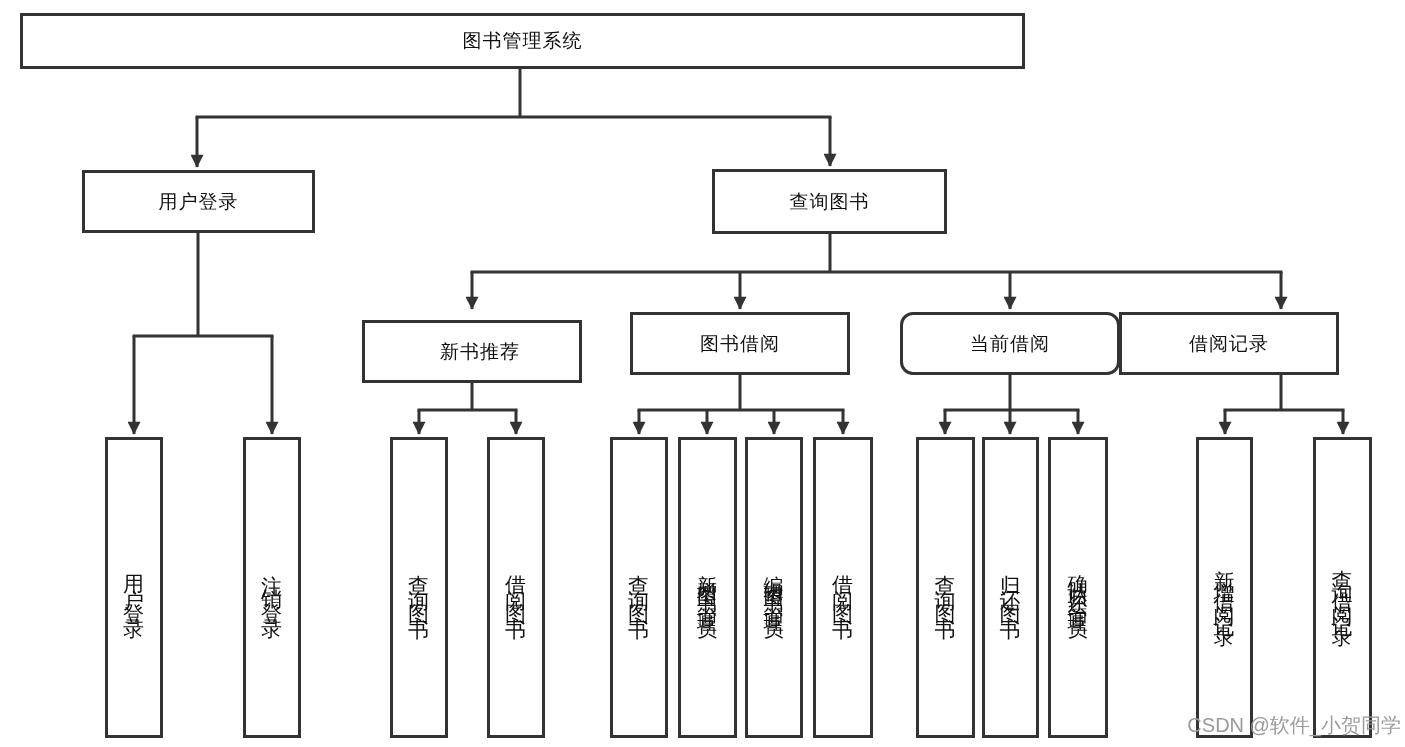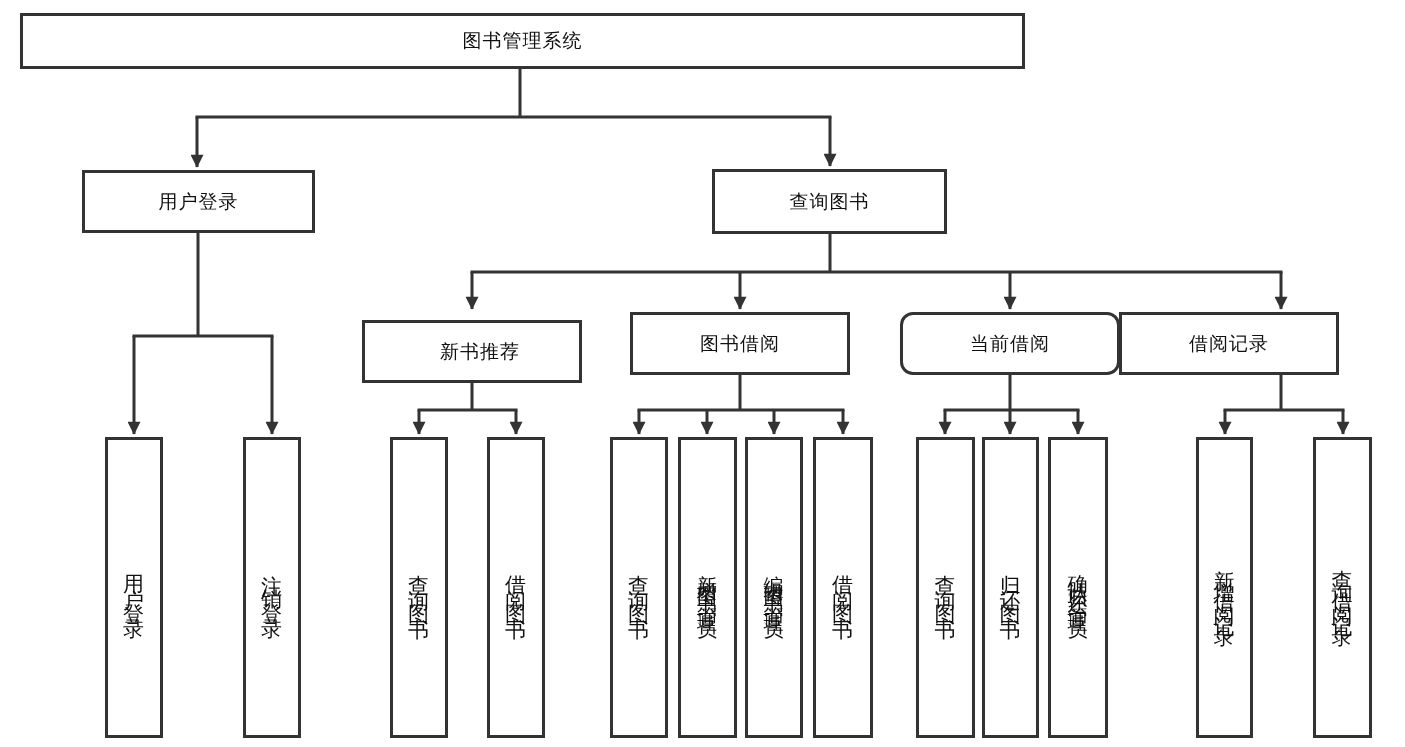--- a/index.html
+++ b/index.html
@@ -159,14 +159,15 @@
     <span>确认归还（管理员）</span>
   </div>
 
   <div class="vbox sp6" style="left:1196px;width:57px;">
     <span>新增借阅记录</span>
   </div>
   <div class="vbox sp6" style="left:1313px;width:59px;">
     <span>查询借阅记录</span>
   </div>
 
+  <div id="watermark">CSDN @软件_小贺同学</div>
 
 </div>
 
 </body></html>

